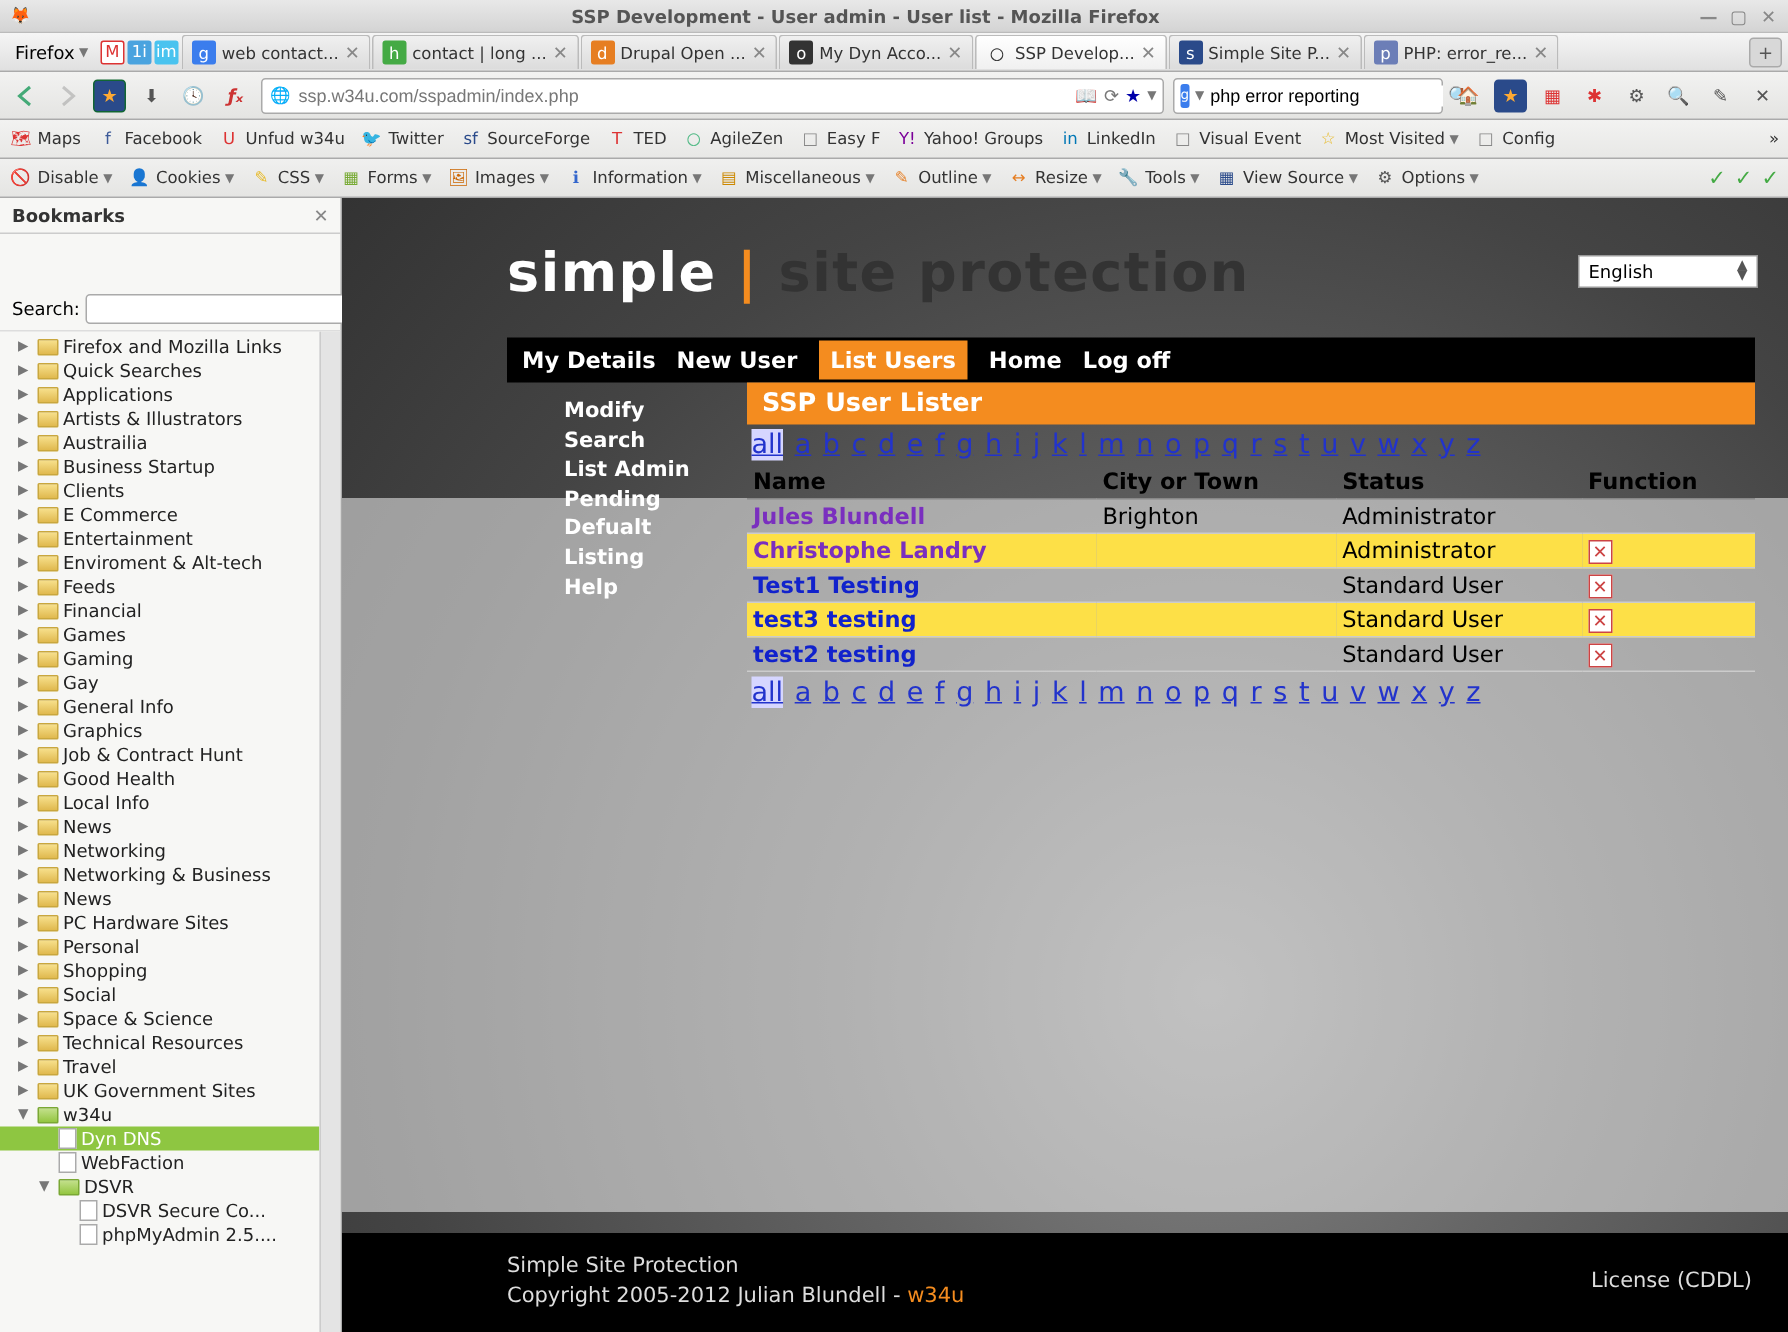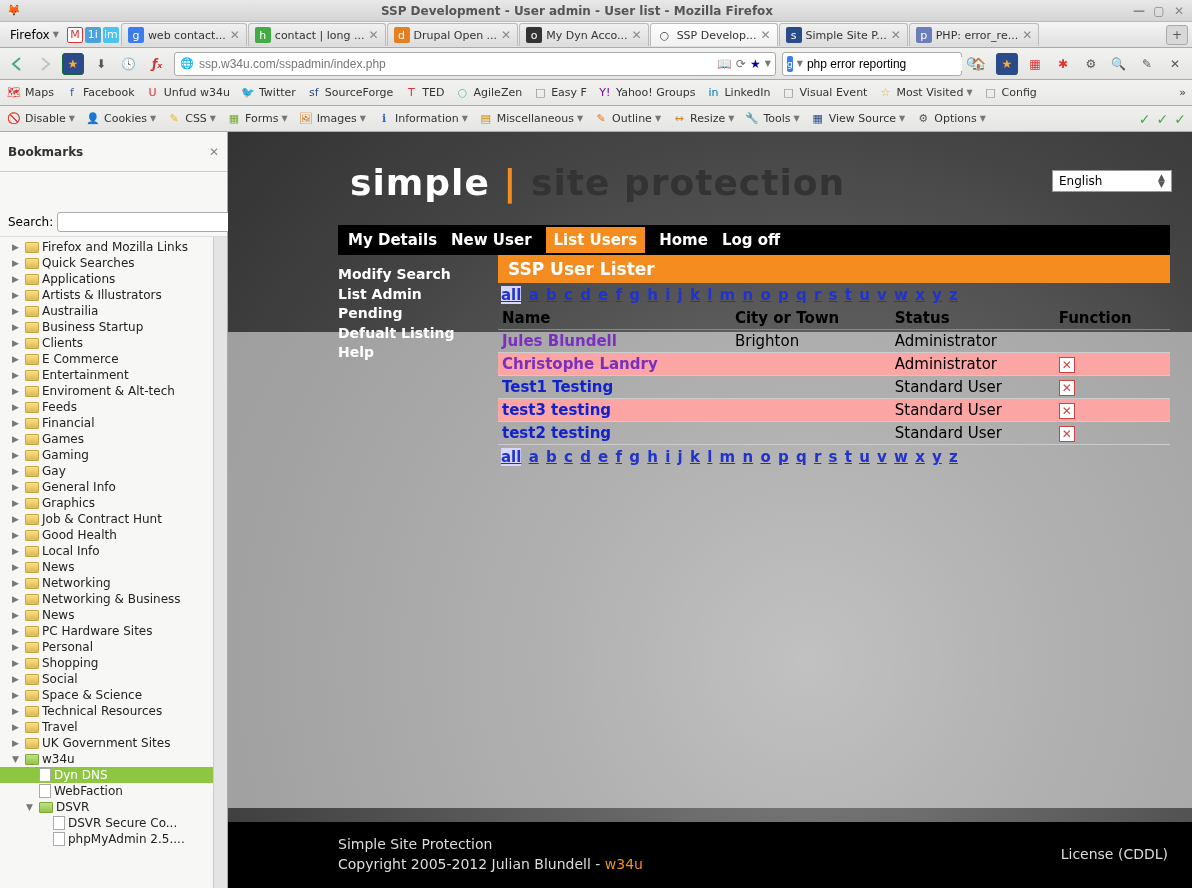--- a/index.html
+++ b/index.html
@@ -39,21 +39,21 @@
 .wd-toolbar { height: 26px; background: linear-gradient(#f0f0ef,#e5e5e3); border-bottom:1px solid #aaa; display:flex; align-items:center; padding:0 6px; gap:10px; font-size:11px; color:#333; }
 .wd-item { display:flex; align-items:center; gap:3px; white-space:nowrap; cursor:pointer; }
 .wd-right { margin-left:auto; display:flex; gap:6px; }
 .check { color:#4a4; font-size:14px; }
 
 
 .main { display:flex; height: calc(888px - 22px - 26px - 32px - 26px - 26px); }
 
 
 .sidebar { width:228px; background:#f7f7f5; border-right:1px solid #aaa; display:flex; flex-direction:column; }
-.sb-header { height:40px; display:flex; align-items:center; padding:0 8px; border-bottom:1px solid #ccc; font-weight:bold; color:#333; }
+.sb-header { height:24px; display:flex; align-items:center; padding:0 8px; border-bottom:1px solid #ccc; font-weight:bold; color:#333; }
 .sb-header .x { margin-left:auto; color:#888; cursor:pointer; }
 .sb-search { display:flex; align-items:center; padding:4px 8px; gap:4px; border-bottom:1px solid #ddd;margin-top:36px; }
 .sb-search input { flex:1; border:1px solid #aaa; border-radius:3px; height:20px; padding:0 4px 0 4px; background:#fff; }
 .sb-search .mag { position:relative; right:20px; color:#888; font-size:12px; }
 .sb-tree { flex:1; overflow:auto; padding:2px 0; }
 .tree-row { display:flex; align-items:center; gap:3px; padding:1px 4px 1px 12px; font-size:12px; color:#222; cursor:pointer; white-space:nowrap; }
 .tree-row .tw { width:10px; font-size:9px; color:#777; }
 .tree-row.sel { background:#8ec641; color:#fff; }
 .tree-row.depth1 { padding-left:26px;align-items:center; }
 .tree-row.depth2 { padding-left:40px; }
@@ -62,49 +62,49 @@
 .file-icon { width:12px; height:14px; background:#fff; border:1px solid #aaa; display:inline-block; }
 .scrollbar-track { width:14px; background:#e4e4e4; border-left:1px solid #ccc; }
 
 
 .content { flex:1; background:#5a5a5a; position:relative; overflow:hidden; }
 .vault-bg { position:absolute; inset:0; background: radial-gradient(circle at 60% 70%, #888 0%, #666 30%, #444 70%, #333 100%); }
 .vault-overlay { position:absolute; left:0; right:0; top:200px; bottom:80px; background:rgba(240,240,240,0.55); }
 
 .page-wrap { position:absolute; inset:0; padding:0; }
 .hero { padding:30px 0 6px 110px; color:#333; }
-.hero-title { font-size:36px; font-weight:bold; letter-spacing:1px;margin-left:12px; }
+.hero-title { font-size:36px; font-weight:bold; letter-spacing:1px; }
 .hero-title .s1 { color:#fff; }
 .hero-title .bar { color:#f48c1f; }
 .hero-title .s2 { color:#333; }
 .hero-sub { font-size:14px; font-weight:bold; margin-top:2px; }
 .hero-sub .a { color:#fff; }
 .hero-sub .b { color:#f48c1f; }
 .hero-sub .c { color:#333; }
 .lang-select { position:absolute; top:38px; right:20px; width:120px; height:22px; background:#fff; border:1px solid #999; display:flex; align-items:center; padding:0 6px; }
 .lang-select .chev { margin-left:auto; font-size:9px; color:#555; display:flex; flex-direction:column; line-height:7px; }
 
 .nav-menu-wrap { background:#000; margin:16px 22px 0 110px; height:30px; display:flex; align-items:center; padding:0 10px; gap:14px; color:#fff; font-weight:bold; font-size:15px; }
 .nav-menu-wrap .mi { cursor:pointer; }
 .nav-menu-wrap .mi.active { background:#f48c1f; padding:4px 8px; margin:-4px 0; }
 
 .admin-body { display:flex; margin:0 22px 0 110px; }
 .admin-side { width:160px; padding:10px 10px 0 0; color:#fff; font-weight:bold; font-size:14px; line-height:1.4; }
-.admin-side div { cursor:pointer; }
+.admin-side div { cursor:pointer;margin-left:38px; }
 .admin-main { flex:1; }
 .panel-title { background:#f48c1f; color:#fff; font-weight:bold; font-size:17px; padding:4px 10px; }
-.alpha { padding:3px 2px; font-size:15px; font-weight:bold; }
+.alpha { padding:3px 2px; font-size:18px; font-weight:normal; }
 .alpha a { color:#2233cc; text-decoration:underline; cursor:pointer; margin:0 1px; }
 .alpha a.sel { background:#d6d6ff; }
 
 .usertable { width:100%; border-collapse:collapse; font-size:15px; }
 .usertable th { text-align:left; font-weight:bold; padding:2px 4px; border-bottom:1px solid #888; color:#000; }
 .usertable td { padding:2px 4px; border-bottom:1px solid #ccc; }
 .usertable tr.r0 { background:rgba(255,255,255,0.0); }
-.usertable tr.r1 { background:#fca5a5;padding-left:40px; }
+.usertable tr.r1 { background:#fde047;padding-left:40px; }
 .usertable .name-link { color:#7a2fbf; font-weight:bold; cursor:pointer; }
 .usertable .name-link.blue { color:#1122cc; }
 .del-x { width:16px; height:16px; display:inline-flex; align-items:center; justify-content:center; border:1px solid #c44; color:#c44; font-size:12px; background:#fff; cursor:pointer; }
 
 .footer { position:absolute; left:0; right:0; bottom:0; height:66px; background:#000; color:#ddd; display:flex; align-items:center; padding:0 24px 0 110px; font-size:14px; }
 .footer .left { line-height:1.4; }
 .footer .left a { color:#f48c1f; }
 .footer .right { margin-left:auto; text-align:right; line-height:1.4; }
 
 svg { display:block; }

